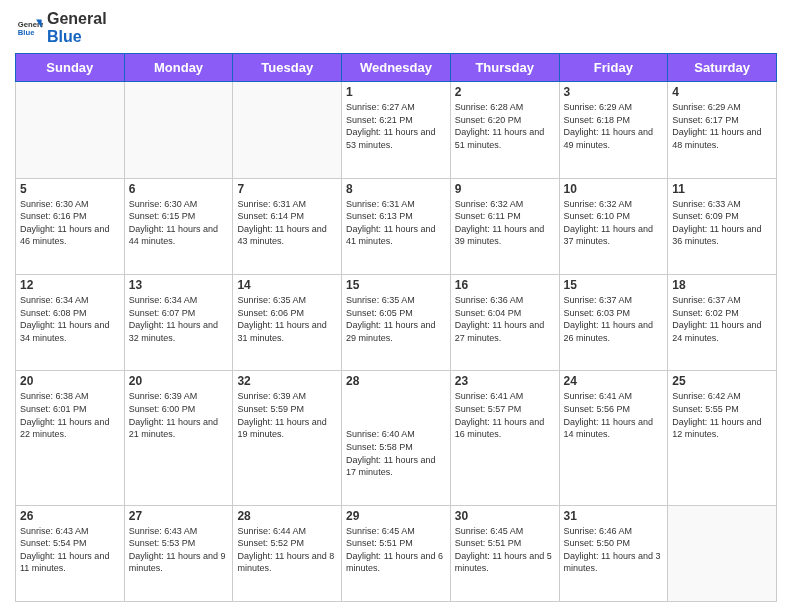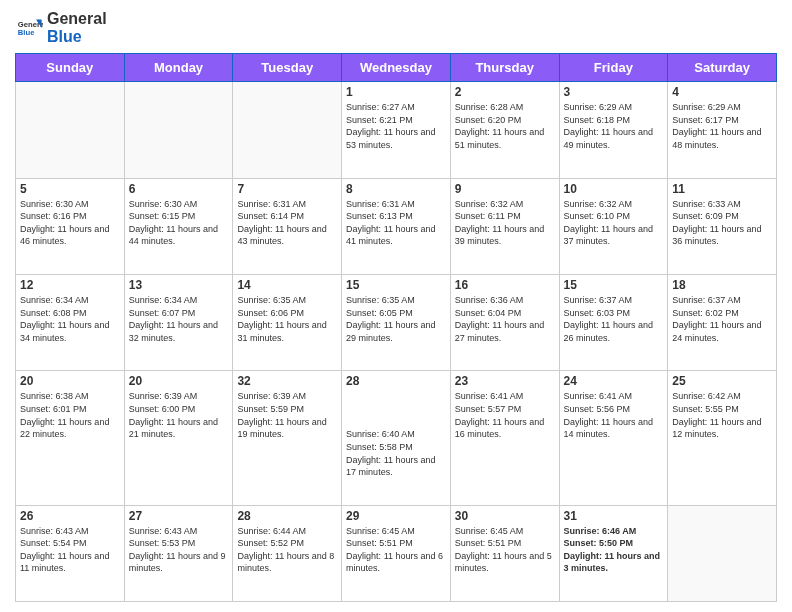--- a/index.html
+++ b/index.html
@@ -307,21 +307,21 @@
 Daylight: 11 hours and 6 minutes.</div>
           </td>
           <td>
             <span class="day-num">30</span>
             <div class="day-info" style="white-space: pre-line;">Sunrise: 6:45 AM
 Sunset: 5:51 PM
 Daylight: 11 hours and 5 minutes.</div>
           </td>
           <td>
             <span class="day-num">31</span>
-            <div class="day-info" style="white-space: pre-line; font-weight: bold;">Sunrise: 6:46 AM
+            <div class="day-info" style="white-space: pre-line;">Sunrise: 6:46 AM
 Sunset: 5:50 PM
 Daylight: 11 hours and 3 minutes.</div>
           </td>
           <td class="empty"></td>
         </tr>
       </tbody>
   </table>
 
 </div>
 

